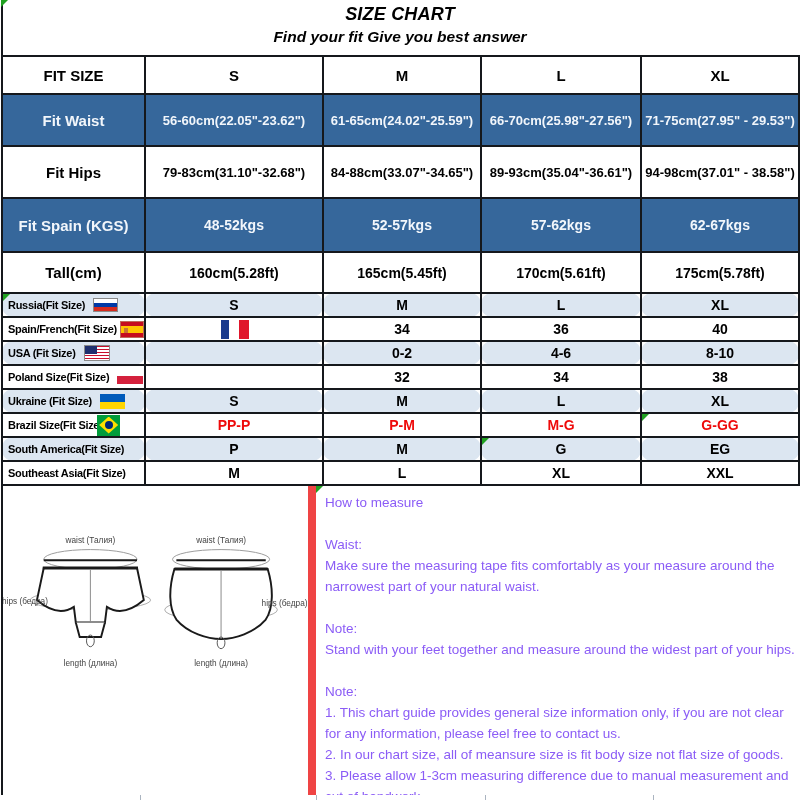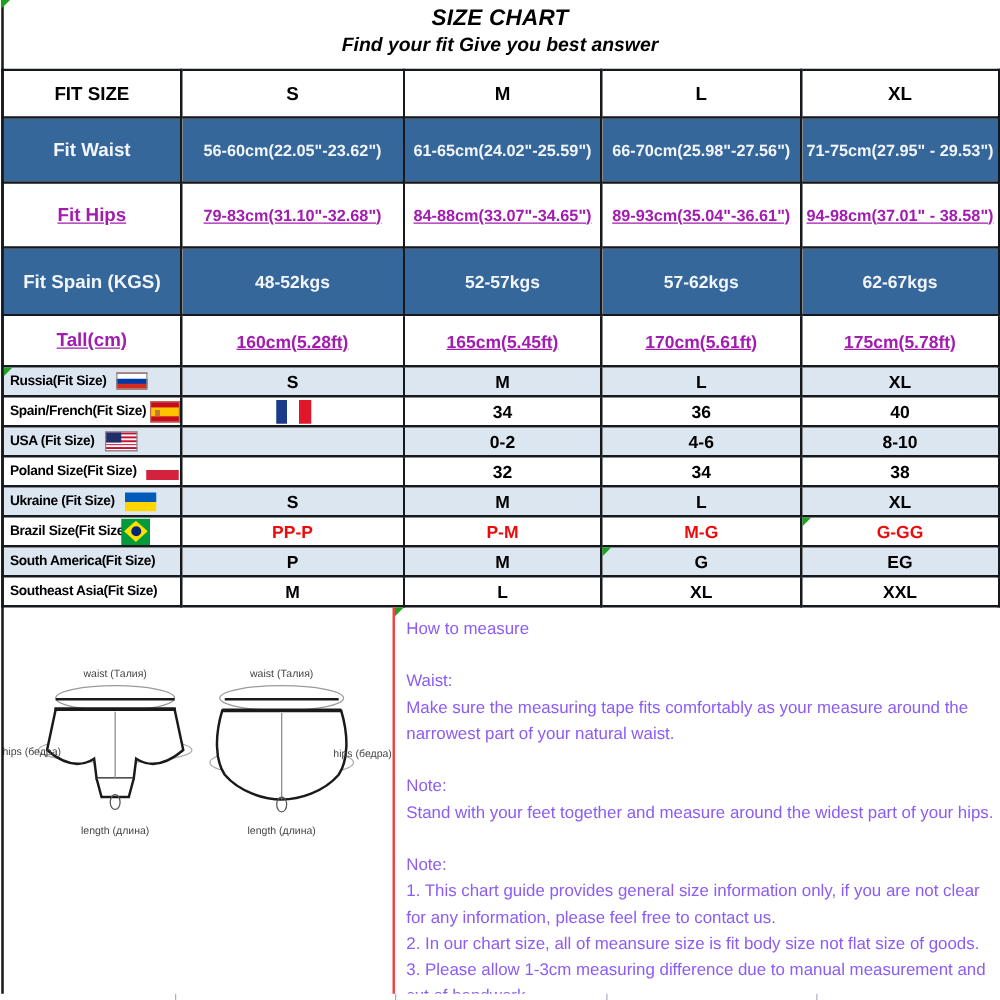--- a/index.html
+++ b/index.html
@@ -31,33 +31,33 @@
     width: 797px; margin-left: 1px;
     border-collapse: collapse; table-layout: fixed;
   }
   table.size-table td {
     border: 2px solid #15181c;
     text-align: center; font-weight: bold;
     padding: 0 2px; position: relative;
   }
   tr.hdr td { height: 38px; font-size: 15px; background: #fff; }
   tr.blue td { background: #36679B; color: #f2f6fb; }
-  tr.white td { background: #fff; color: #a21caf; text-decoration: underline; }
+  tr.white td { background: #fff; color: #000000; }
   tr.r-waist td, tr.r-hips td { height: 52px; font-size: 13px; }
   tr.r-weight td { height: 54px; font-size: 14px; }
   tr.r-tall td { height: 41px; font-size: 14px; }
   tr.r-waist td.lbl, tr.r-hips td.lbl, tr.r-weight td.lbl, tr.r-tall td.lbl { font-size: 15px; }
   
   tr.country td { height: 24px; font-size: 14px; }
   tr.country td.lbl {
     text-align: left; font-size: 11px; letter-spacing: -0.3px;
     white-space: nowrap; padding-left: 5px;
   }
   tr.country td.lbl .lbl-inner { display: inline-flex; align-items: center; width: 100%; }
-  tr.cbg-blue td { background: #dce6f1; }
+  tr.cbg-blue td { background: #dce6f1; border-radius: 11px; }
   tr.cbg-white td { background: #fff; }
   tr.red-vals td.val { color: #ee0a0a; }
   td.val-left { text-align: left; padding-left: 2px; }
   
   .flag { display: inline-block; flex: none; margin-left: 8px; vertical-align: middle; }
   .flag-russia { width: 25px; height: 14px; border: 1px solid #8a8a8a;
     background: linear-gradient(to bottom, #fff 0 33%, #0039a6 33% 66%, #d52b1e 66% 100%); }
   .flag-spain { position: relative; width: 24px; height: 17px; border: 1px solid #c06a5a;
     background: linear-gradient(to bottom, #c60b1e 0 25%, #ffc400 25% 75%, #c60b1e 75% 100%); }
   .flag-spain::before { content:""; position:absolute; left:3px; top:6px; width:4px; height:5px; background:#c87533; }
@@ -71,21 +71,21 @@
   .flag-ukraine { width: 25px; height: 15px;
     background: linear-gradient(to bottom, #005bbb 0 50%, #ffd500 50% 100%); }
   .flag-brazil { position: relative; width: 23px; height: 21px; background: #009c3b; }
   .flag-brazil::before { content:""; position:absolute; inset:2px;
     background:#fedf00; clip-path: polygon(50% 0, 100% 50%, 50% 100%, 0 50%); }
   .flag-brazil::after { content:""; position:absolute; left:7.5px; top:6.5px; width:8px; height:8px;
     border-radius:50%; background:#002776; }
   
   .bottom { position: relative; height: 315px; margin-left: 1px; width: 797px;
     display: flex; border-bottom: 2px solid #15181c; }
-  .diagram-cell { position: relative; width: 315px; border-right: 2px solid #ef4444;
+  .diagram-cell { position: relative; width: 315px; border-right: 8px solid #ef4444;
     display: flex; justify-content: center; align-items: flex-start; padding-top: 42px; }
   .guide-cell { position: relative; flex: 1; padding: 6px 2px 0 9px;
     font-size: 13.5px; line-height: 21px; color: #8b5cf6; }
   .guide-cell p { margin: 0; }
   .guide-cell p.sec { margin-top: 21px; }
   svg text { font-family: "Liberation Sans", sans-serif; font-size: 8.5px; fill: #444; }
   
   .bottom-strip { position: absolute; left: 0; top: 795px; width: 800px; height: 5px; background: #fff; }
   .bottom-strip .tick { position: absolute; top: 0; width: 1px; height: 5px; background: #aab4c0; }
 </style>

